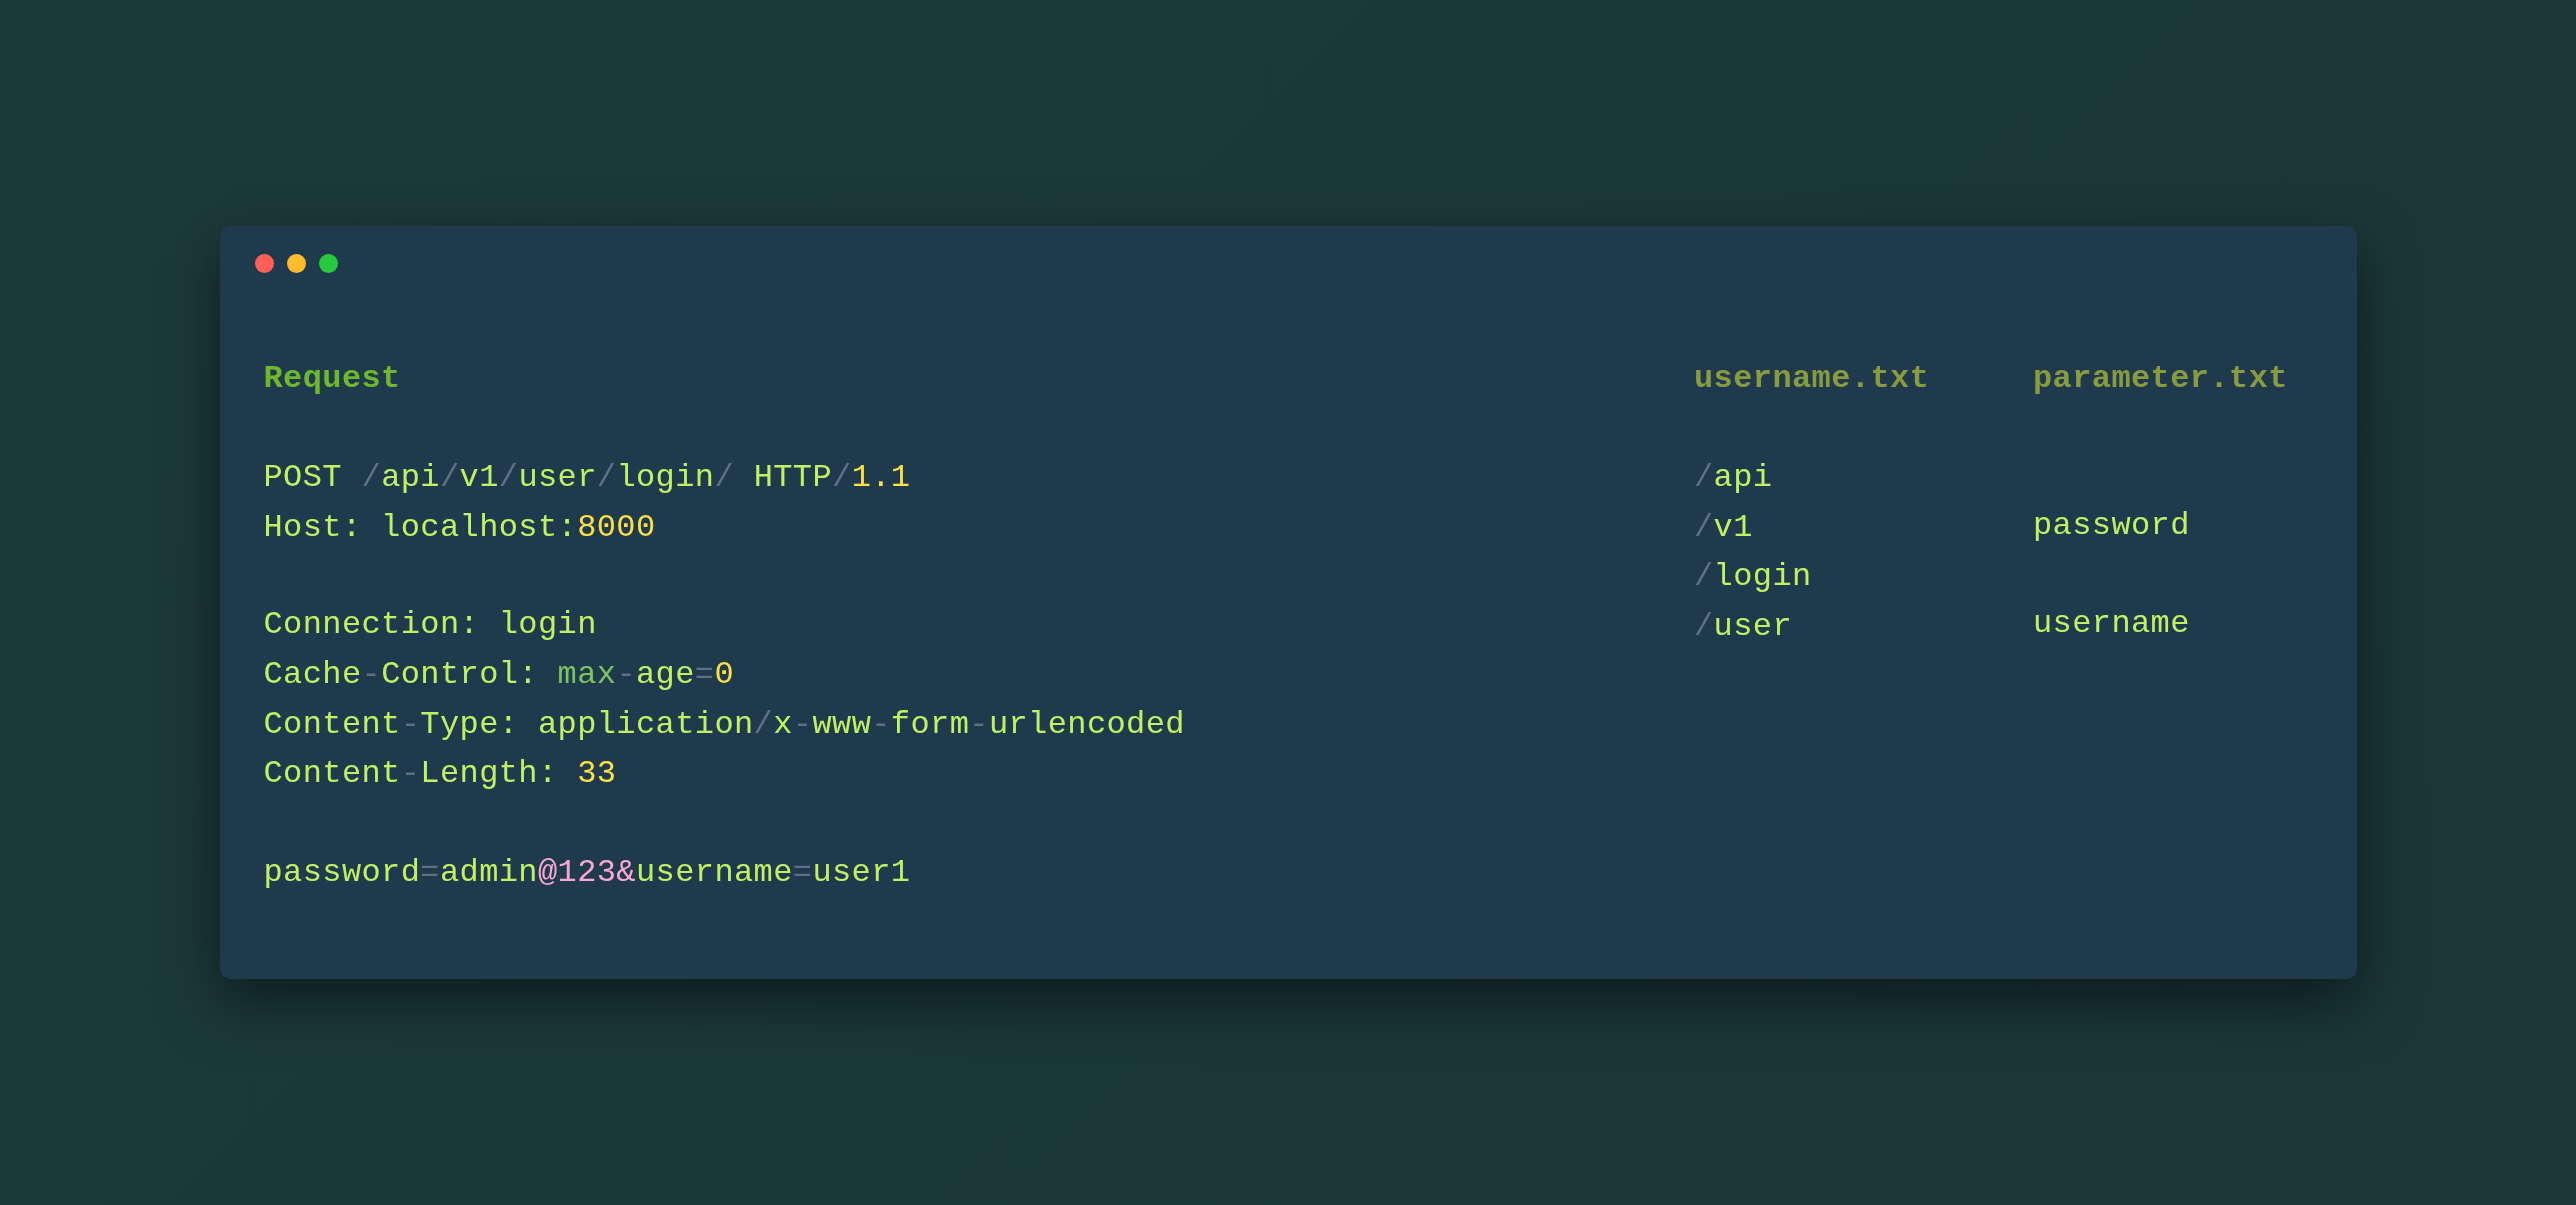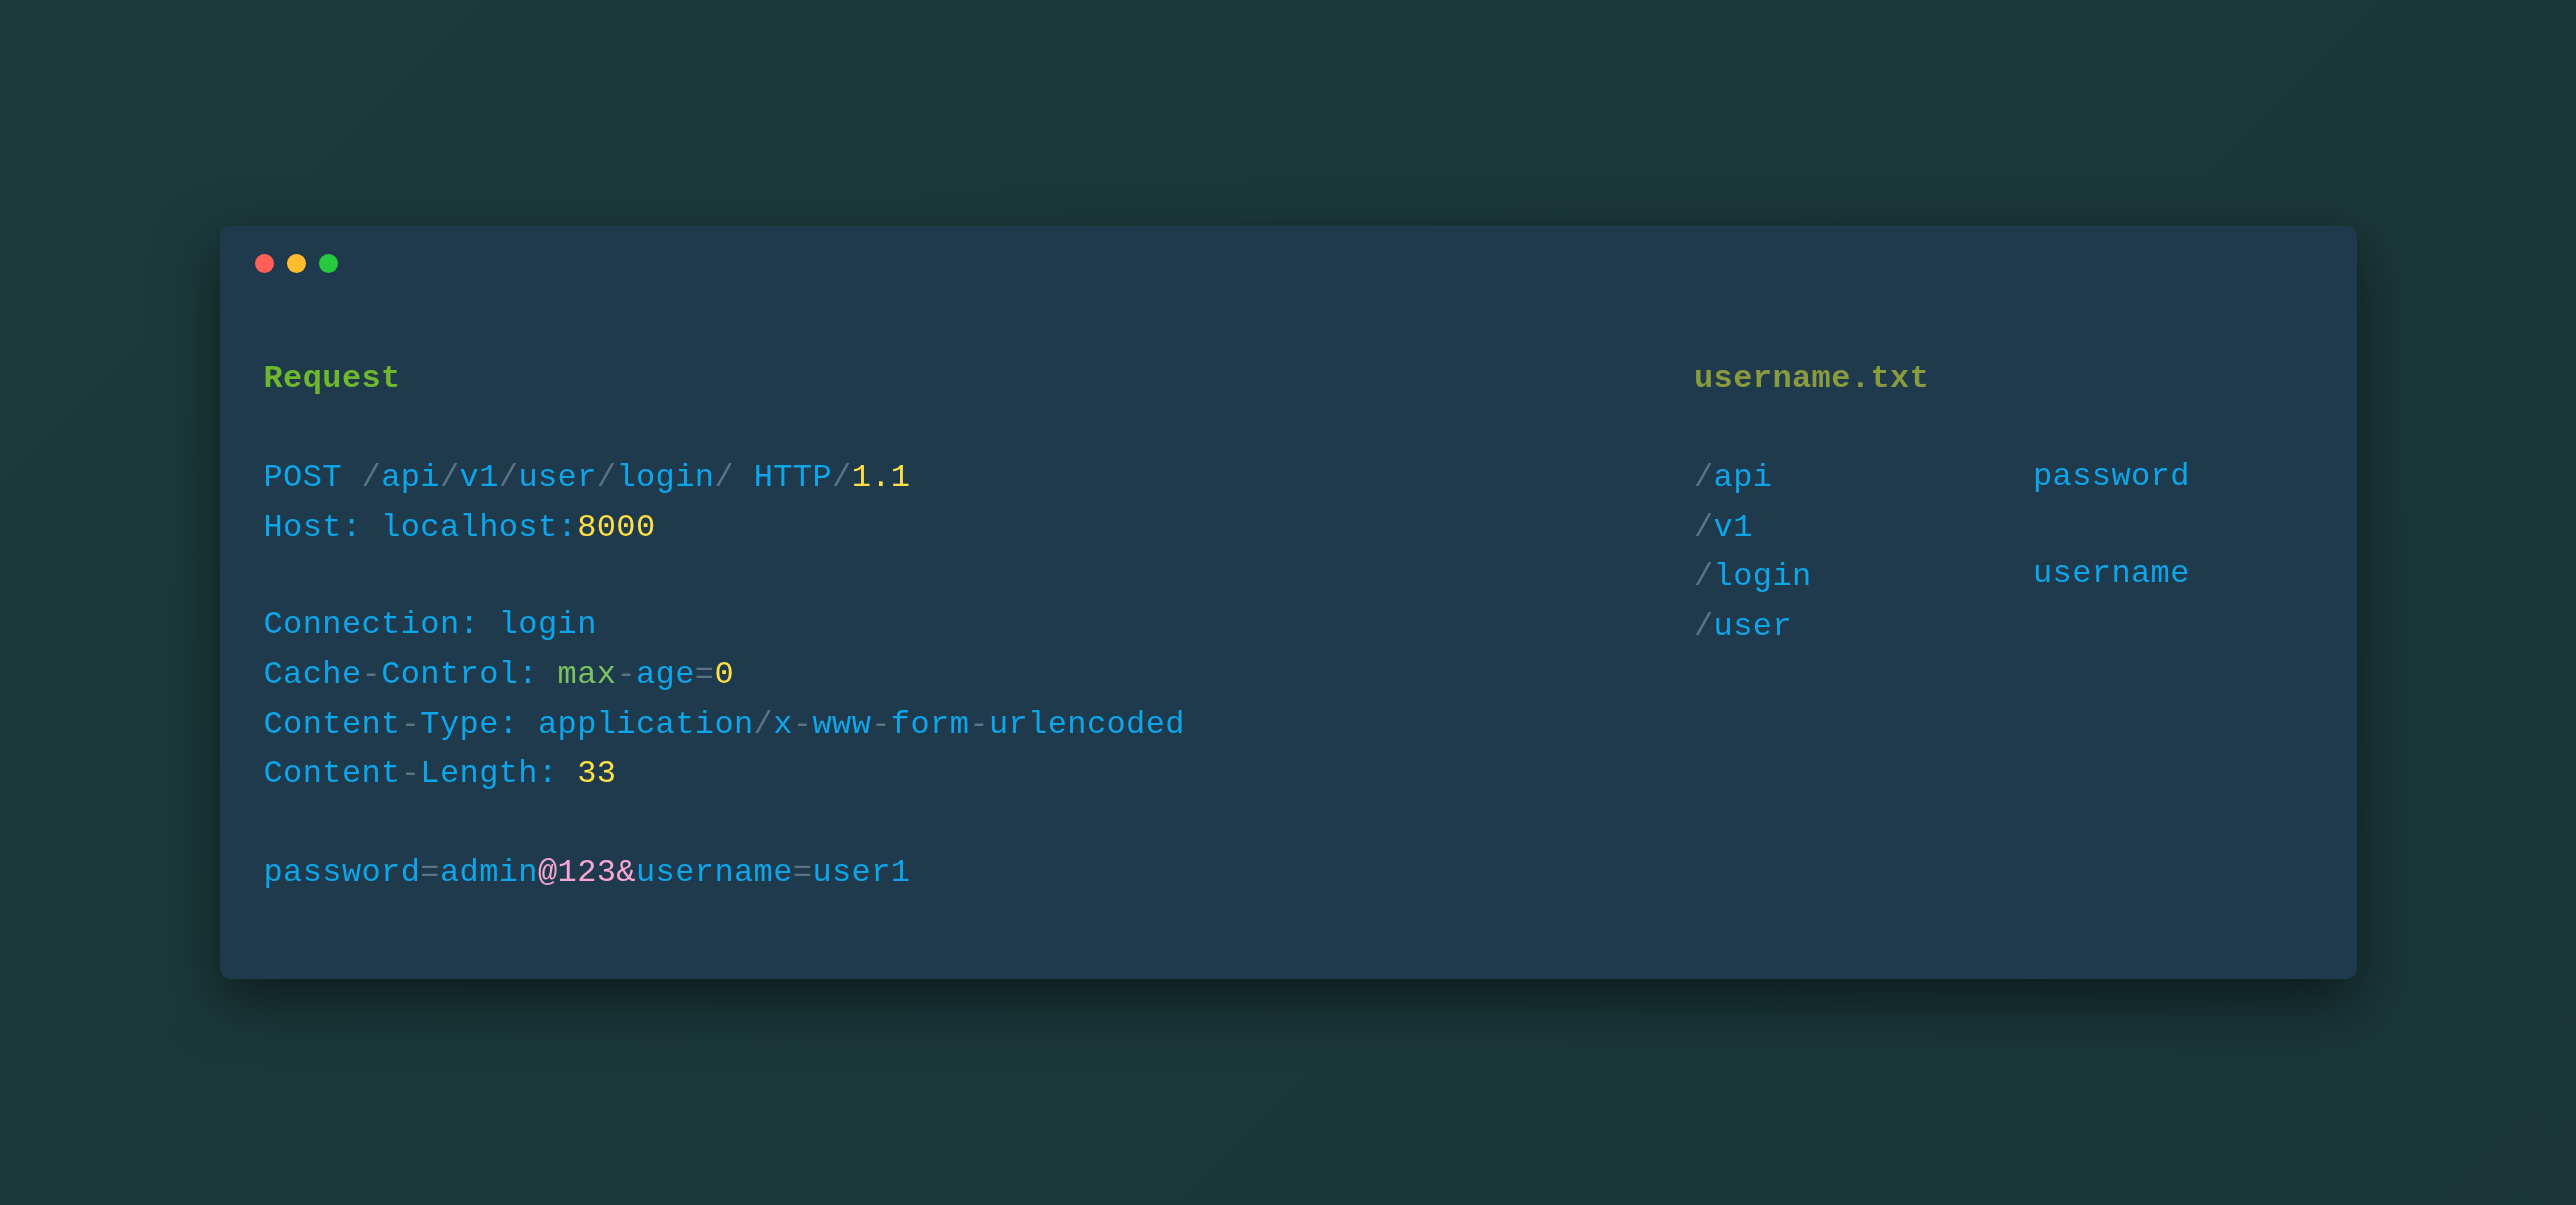--- a/index.html
+++ b/index.html
@@ -80,21 +80,21 @@
     }
     
     .blank-line {
       height: 1.55em;
     }
     
     .c-slash { color: #5b7383; }
     .c-purple { color: #fde047; }
     .c-green { color: #7cc35f; }
     .c-teal { color: #f9a8d4; }
-    .c-gray { color: #0ea5e9; margin-top: 48px; }
+    .c-gray { color: #bef264; margin-top: 48px; }
   </style>
 </head>
 <body>
 
 <div class="window">
   <div class="titlebar">
     <div class="dot dot-red"></div>
     <div class="dot dot-yellow"></div>
     <div class="dot dot-green"></div>
   </div>
@@ -125,20 +125,21 @@
     <div class="col-endpoint">
       <div class="heading heading-olive">username.txt</div>
       <div class="blank-line"></div>
       <div><span class="c-slash">/</span><span class="c-gray">api</span></div>
       <div><span class="c-slash">/</span><span class="c-gray">v1</span></div>
       <div><span class="c-slash">/</span><span class="c-gray">login</span></div>
       <div><span class="c-slash">/</span><span class="c-gray">user</span></div>
     </div>
 
     <div class="col-parameter">
+      <div class="heading heading-olive">parameter.txt</div>
       <div class="blank-line"></div>
       <div class="c-gray">password</div>
       <div class="c-gray">username</div>
     </div>
 
   </div>
 </div>
 
 
 </body></html>

